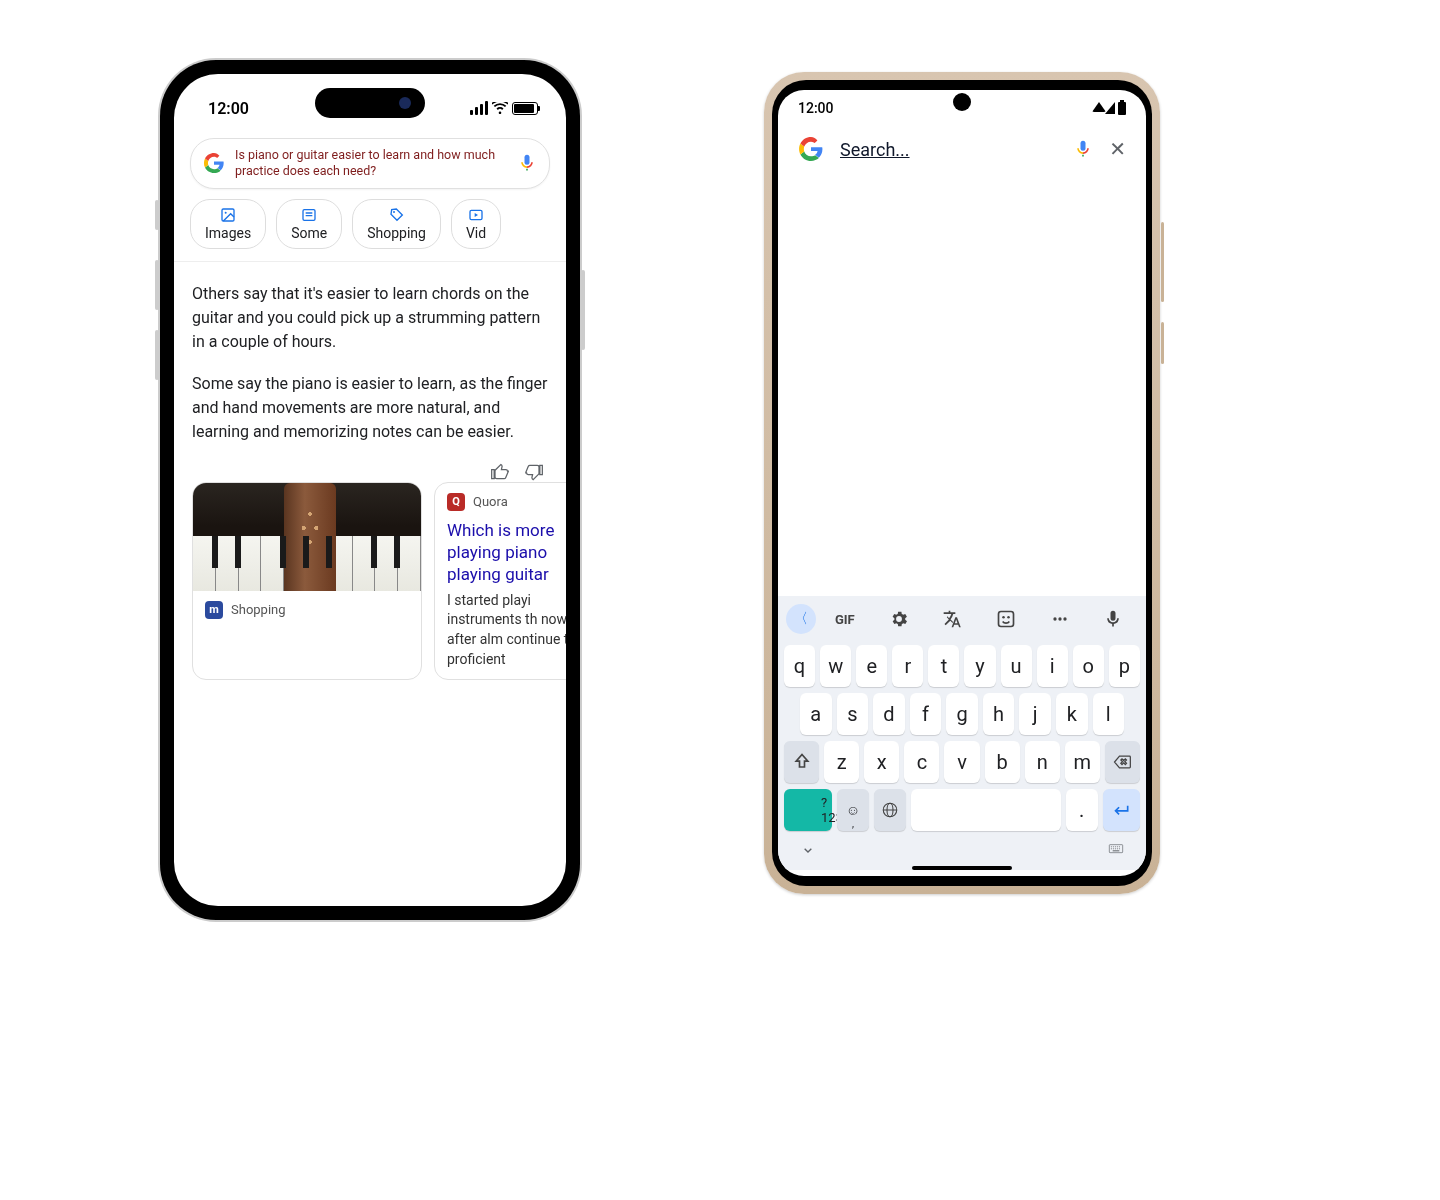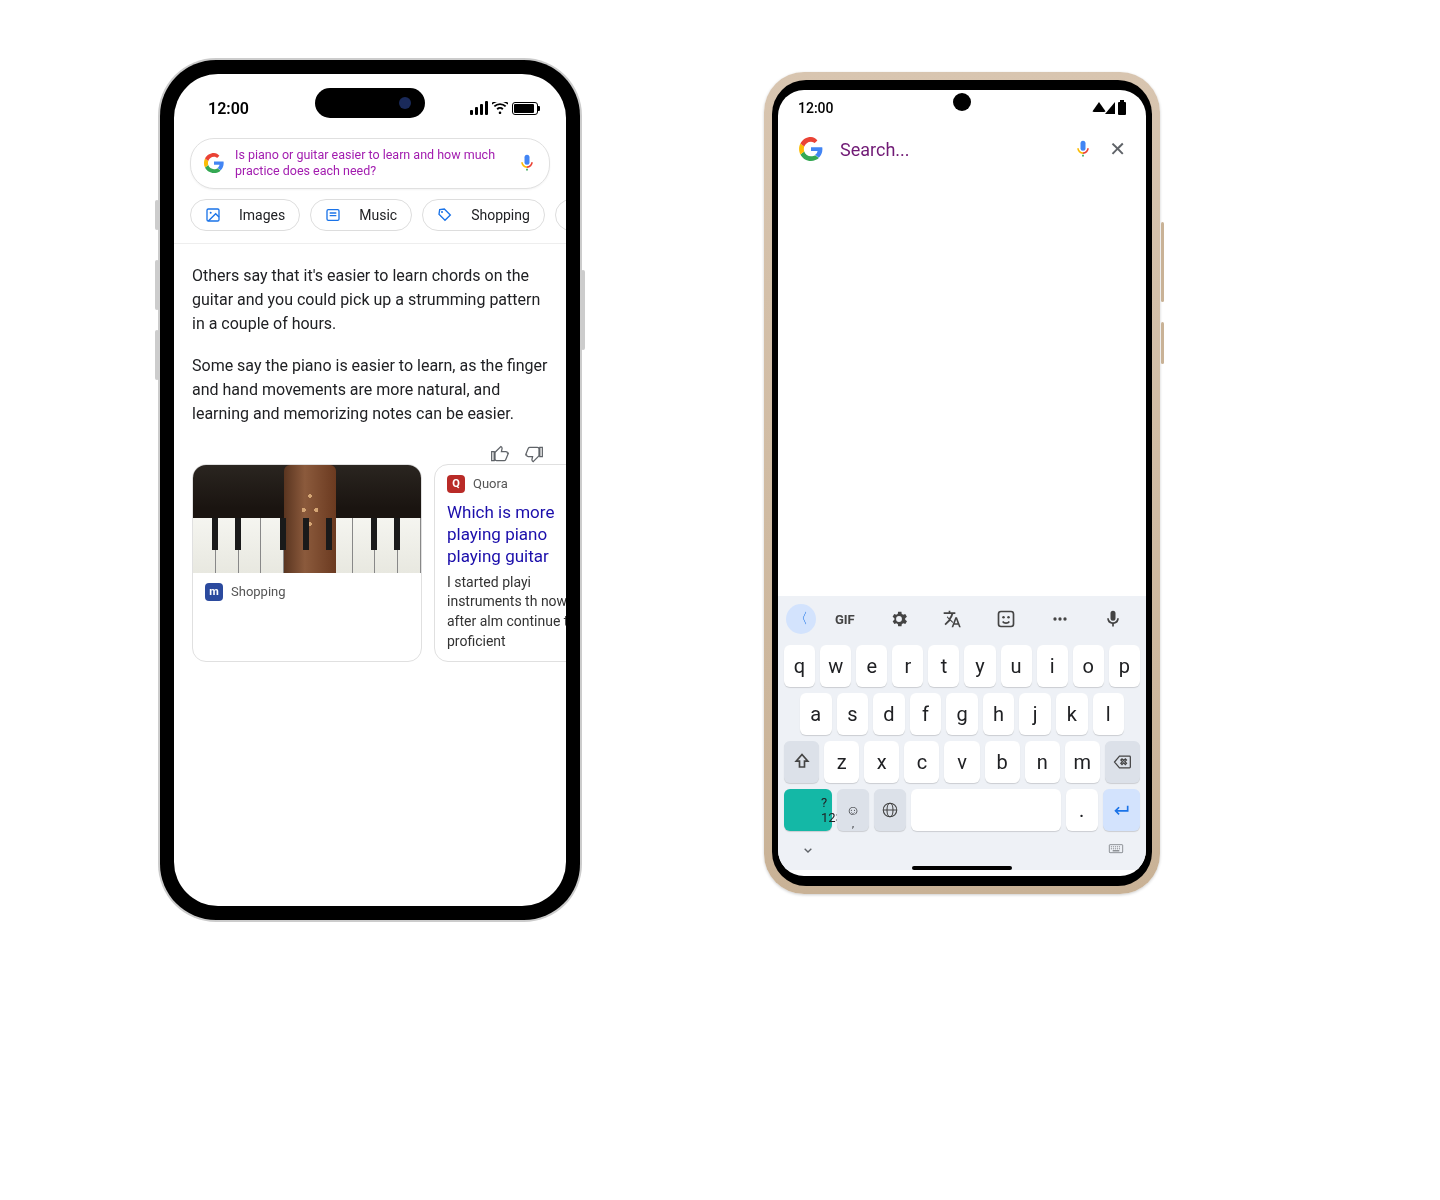--- a/index.html
+++ b/index.html
@@ -88,41 +88,42 @@
       border-radius: 24px;
       display: flex;
       align-items: center;
       padding: 8px 12px;
       gap: 10px;
       box-shadow: 0 1px 2px rgba(0,0,0,0.05);
     }
     .g-logo {
       width: 22px; height: 22px; flex-shrink: 0;
     }
-    .search-text { font-size: 12.5px; color: #a21caf; line-height: 1.3; flex: 1; }
+    .search-text { font-size: 12.5px; color: #7f1d1d; line-height: 1.3; flex: 1; }
     .mic-icon { width: 20px; height: 20px; flex-shrink: 0; }
     
     .chipbar {
       display: flex;
       gap: 10px;
       padding: 0 16px 12px 16px;
       overflow: hidden;
       border-bottom: 1px solid #eee;
     }
     .chip {
       display: flex;
       align-items: center;
-      gap: 18px;
+      gap: 2px;
       padding: 7px 14px;
       border: 1px solid #ddd;
       border-radius: 20px;
       font-size: 14px;
       color: #202124;
       white-space: nowrap;
       background: #fff;
+      flex-direction: column;
     }
     .chip-icon { width: 16px; height: 16px; }
     
     .result-body {
       padding: 20px 18px 0 18px;
       font-size: 16px;
       line-height: 1.5;
       color: #202124;
     }
     .result-body p { margin-bottom: 18px; }
@@ -204,21 +205,21 @@
     .wifi-tri { width:0; height:0; border-left:7px solid transparent; border-right:7px solid transparent; border-bottom:10px solid #000; border-radius: 2px; transform: translateY(-1px); }
     .cell-tri { width:0; height:0; border-left:10px solid transparent; border-bottom:12px solid #000; margin-left:-2px; }
     .batt-and { width: 8px; height: 13px; background:#000; border-radius:1px; margin-left:2px; position:relative; }
     .batt-and::before { content:''; position:absolute; top:-2px; left:2px; width:4px; height:2px; background:#000; }
     
     .and-searchrow {
       display: flex; align-items: center;
       padding: 14px 20px;
       gap: 16px;
     }
-    .and-search-text { flex: 1; color: #701a75; font-size: 18px; }
+    .and-search-text { flex: 1; color: #0f172a; font-size: 18px; text-decoration: underline; }
     .and-close { font-size: 20px; color: #5f6368; }
     
     .gboard {
       background: #eef1f6;
       padding-bottom: 8px;
     }
     .gb-suggest {
       display: flex; align-items: center;
       padding: 8px 8px;
       gap: 4px;
@@ -316,21 +317,21 @@
             <path d="M21 15l-5-5L5 21" fill="none" stroke="#1a73e8" stroke-width="2"></path>
           </svg>
         <span>Images</span>
       </div>
       <div class="chip">
         <svg class="chip-icon" viewBox="0 0 24 24">
             <rect x="3" y="4" width="18" height="16" rx="2" fill="none" stroke="#1a73e8" stroke-width="2"></rect>
             <line x1="7" y1="9" x2="17" y2="9" stroke="#1a73e8" stroke-width="2"></line>
             <line x1="7" y1="13" x2="17" y2="13" stroke="#1a73e8" stroke-width="2"></line>
           </svg>
-        <span>Music</span>
+        <span>Some</span>
       </div>
       <div class="chip">
         <svg class="chip-icon" viewBox="0 0 24 24">
             <path d="M20 12l-8 8-9-9 1-7 7-1z" fill="none" stroke="#1a73e8" stroke-width="2"></path>
             <circle cx="7.5" cy="7.5" r="1.5" fill="#1a73e8"></circle>
           </svg>
         <span>Shopping</span>
       </div>
       <div class="chip">
         <svg class="chip-icon" viewBox="0 0 24 24">

